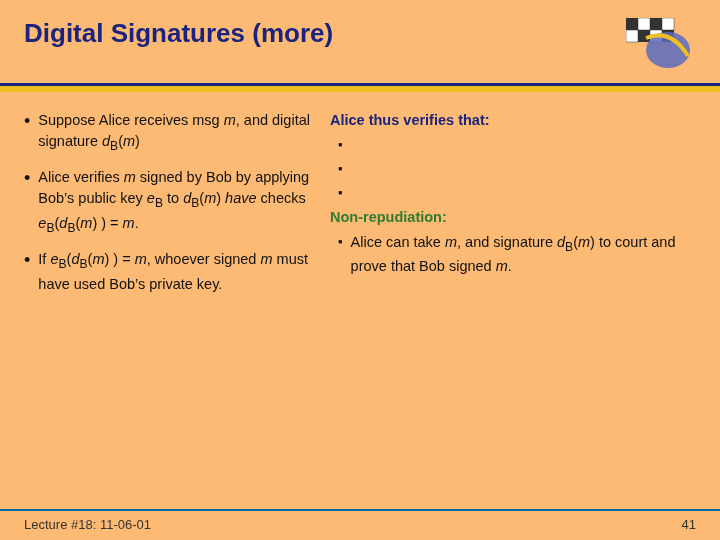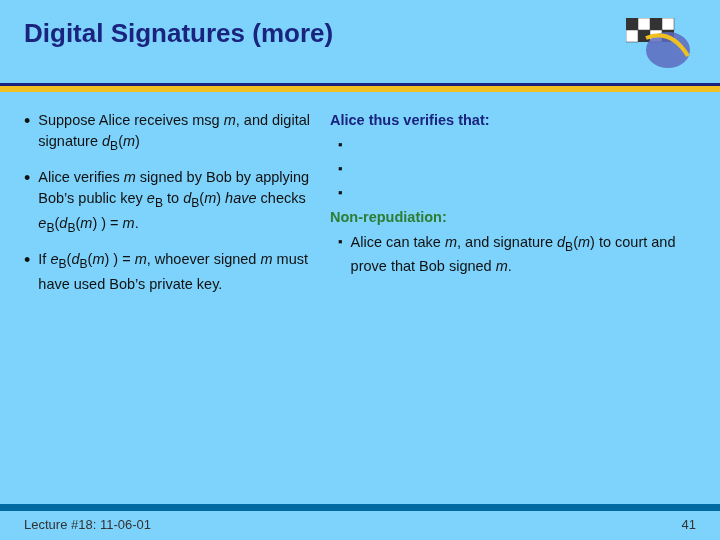--- a/index.html
+++ b/index.html
@@ -9,21 +9,21 @@
       height: 540px;
       background: #fff;
       font-family: Arial, Helvetica, sans-serif;
       overflow: hidden;
       position: relative;
     }
 
     .slide {
       width: 720px;
       height: 540px;
-      background: #7dd3fc;
+      background: #fdba74;
       position: relative;
       padding: 0;
     }
 
     
     .header {
       padding: 18px 24px 10px 24px;
       display: flex;
       align-items: flex-start;
       justify-content: space-between;
@@ -131,21 +131,21 @@
     
     .footer {
       position: absolute;
       bottom: 0;
       left: 0;
       right: 0;
       display: flex;
       justify-content: space-between;
       align-items: center;
       padding: 6px 24px 8px 24px;
-      border-top: 7px solid #0369a1;
+      border-top: 2px solid #0369a1;
       font-size: 13px;
       color: #333;
     }
   </style>
 </head>
 <body>
 
 <div class="slide">
 
   <div class="header">

